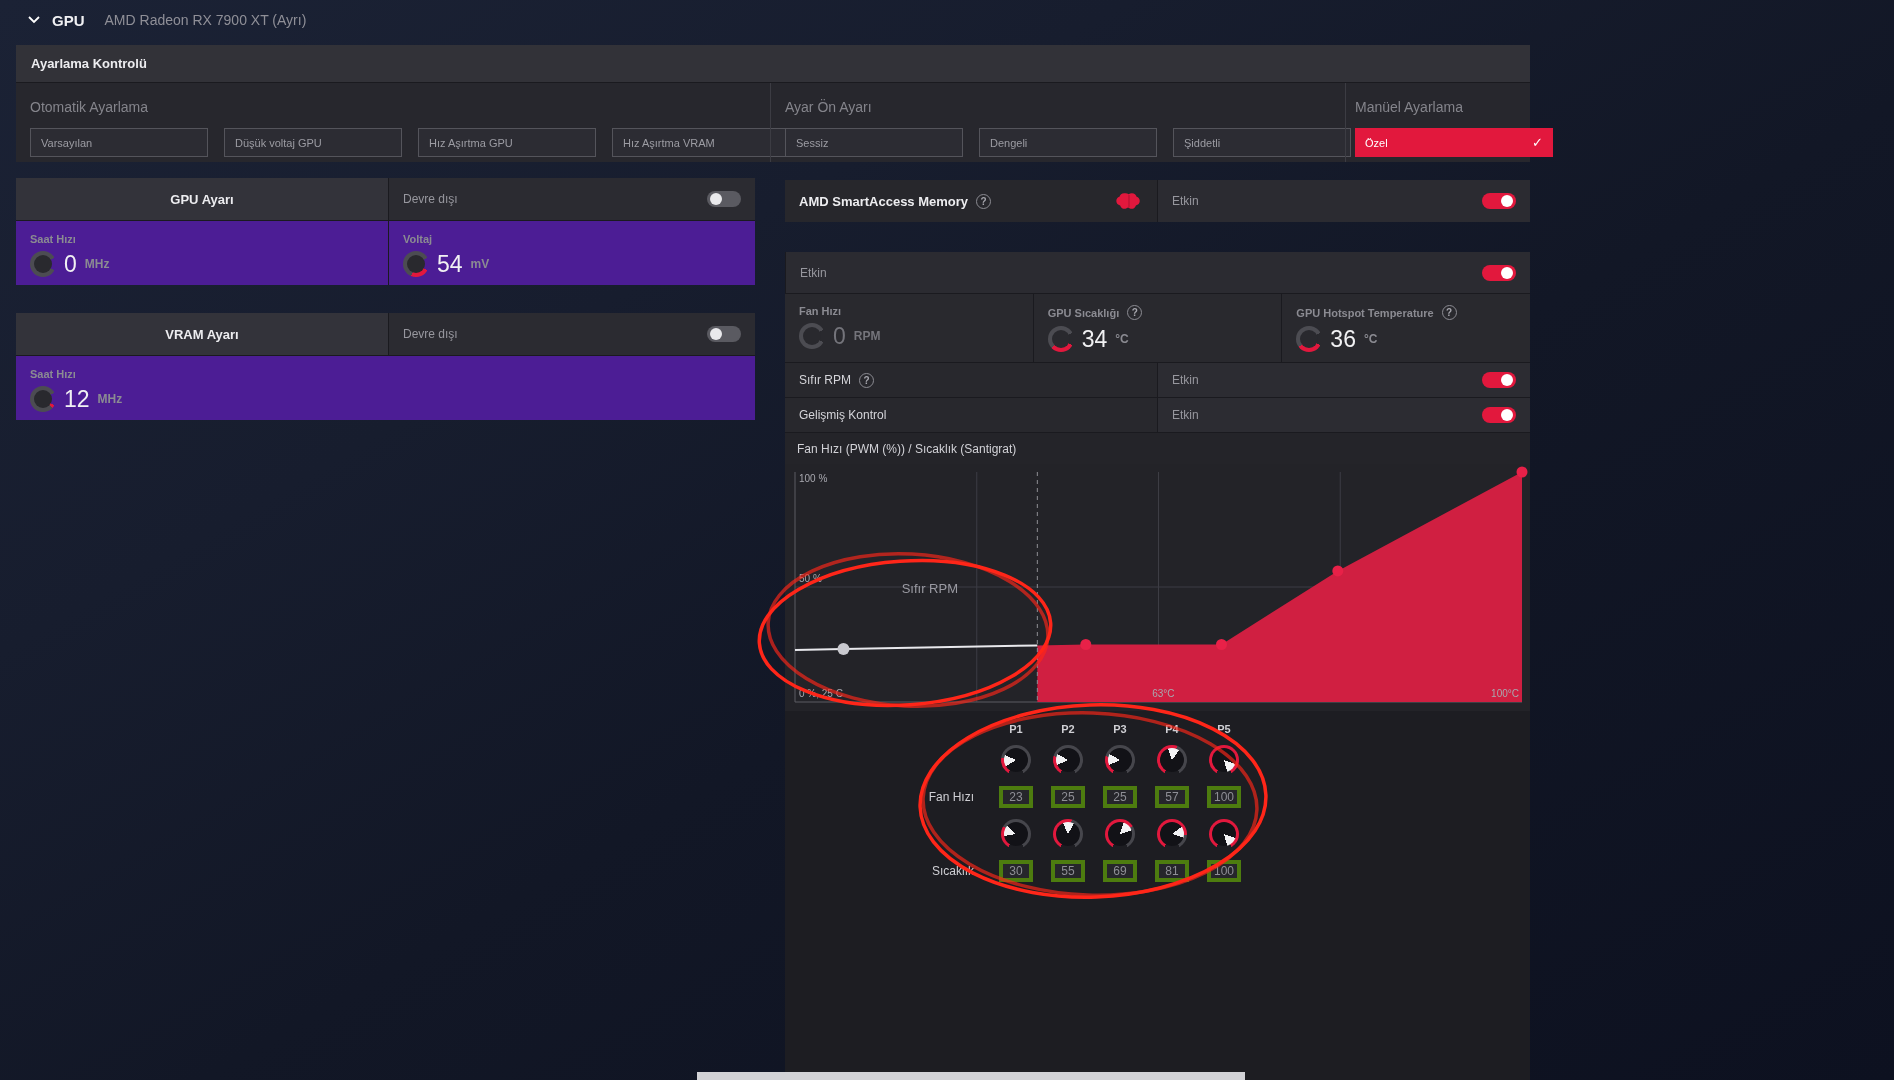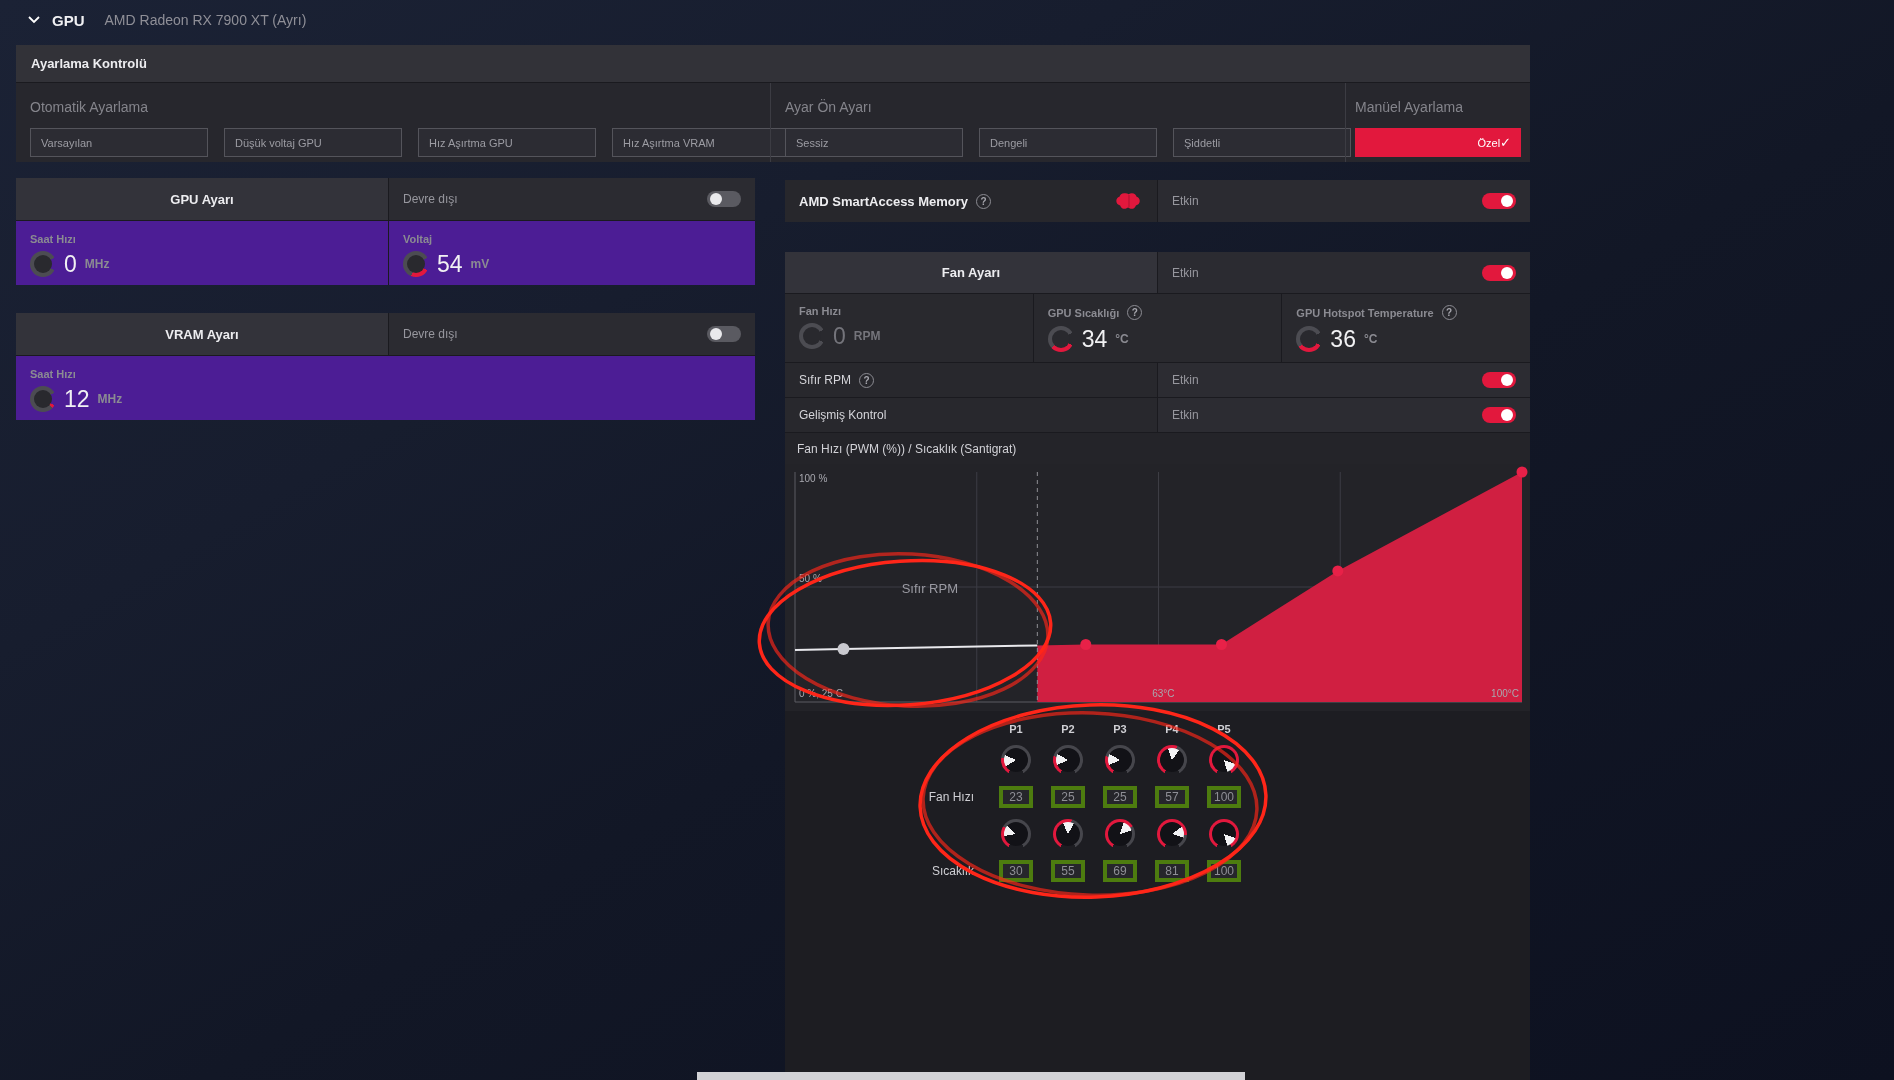--- a/index.html
+++ b/index.html
@@ -19,22 +19,22 @@
   .panel-title{font-size:13px;font-weight:700;color:#ededf0;}
   .status-text{font-size:12px;color:#97979e;}
 
   
   .tuning-body{position:relative;height:79px;background:#27272d;}
   .tuning-group{position:absolute;top:16px;}
   .group-label{font-size:14px;color:#84848b;margin-bottom:13px;}
   .btn-row{display:flex;gap:16px;justify-content:space-between;}
   .preset-btn{width:178px;height:29px;background:#2c2c33;border:1px solid #54545b;color:#9c9ca3;
               font-size:11px;display:flex;align-items:center;padding:0 10px;cursor:pointer;text-align:left;}
-  .btn-ozel{width:166px;height:29px;background:var(--accent,#e2183d);border:none;color:#fff;font-size:11px;
-            display:flex;align-items:center;justify-content:flex-end;padding:13px 10px;cursor:pointer;}
+  .btn-ozel{width:198px;height:29px;background:var(--accent,#e2183d);border:none;color:#fff;font-size:11px;
+            display:flex;align-items:center;justify-content:space-between;padding:13px 10px;cursor:pointer;}
   .check-glyph{font-size:13px;font-weight:700;}
   .vdiv{position:absolute;top:0;bottom:0;width:1px;background:#3c3c43;}
 
   
   .split-header{display:flex;height:42px;margin-bottom:1px;}
   .sh-left{width:372px;background:#33333a;display:flex;align-items:center;padding:8px 14px;justify-content:center;}
   .sh-right{flex:1;margin-left:1px;background:#2b2b31;display:flex;align-items:center;padding:0 14px;gap:10px;}
   .push-right{margin-left:auto;}
 
   .small-row{display:flex;height:34px;margin-bottom:1px;}
@@ -203,23 +203,20 @@
       </div>
       <div class="sh-right">
         <span class="status-text">Etkin</span>
         <div class="toggle on push-right"></div>
       </div>
     </div>
   </section>
 
   <section class="panel" style="left:785px;top:252px;width:745px;height:459px;">
     <div class="split-header" style="height:41px;">
-      <div class="sh-left">
-        <span class="panel-title">Fan Ayarı</span>
-      </div>
       <div class="sh-right">
         <span class="status-text">Etkin</span>
         <div class="toggle on push-right"></div>
       </div>
     </div>
 
     <div class="fstat-row">
       <div class="fstat dim">
         <div class="stat-label">Fan Hızı</div>
         <div class="stat-value">

